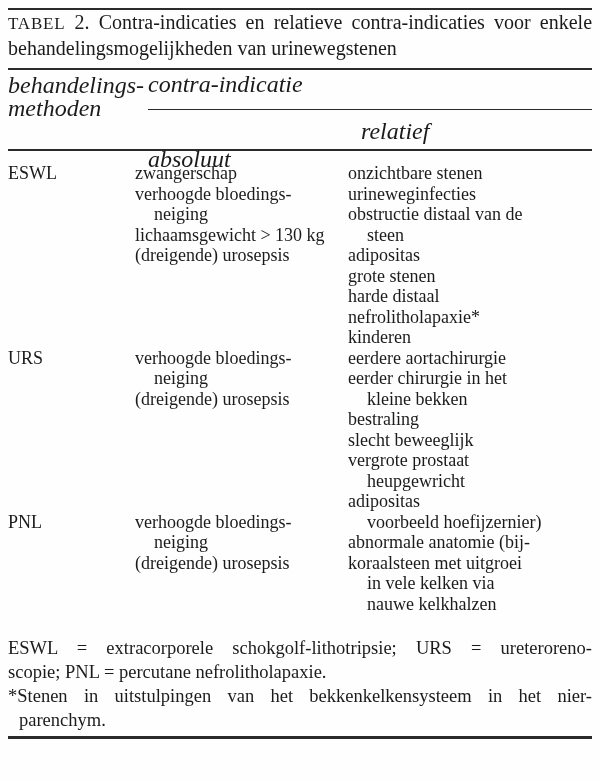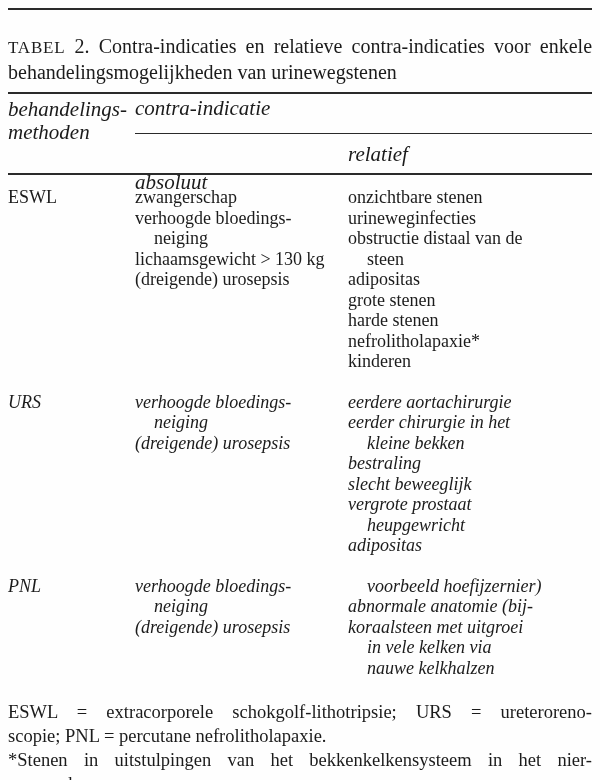--- a/index.html
+++ b/index.html
@@ -16,41 +16,42 @@
   }
   .rule {
     border: 0;
     border-top: 2px solid #2a2a2a;
   }
   .rule.thick { border-top-width: 2.5px; }
   .rule.bottom { border-top-width: 3px; }
 
   
   .title {
-    margin-top: 24px;
+    margin-top: 0;
     font-size: 20px;
     line-height: 25px;
   }
   .title-line1 {
     text-align: justify;
     text-align-last: justify;
   }
   .smallcaps {
     font-size: 17px;
     letter-spacing: 0.8px;
   }
 
   .rule.under-title { margin-top: 7px; }
 
   
   .header {
     display: flex;
     margin-top: 2px;
     font-style: italic;
-    font-size: 21px;
+    font-size: 24px;
+    gap: 13px;
   }
   .h-method {
     width: 127px;
     line-height: 23px;
     padding-top: 2px;
   }
   .h-right { flex: 1; }
   .h-contra {
     height: 24px;
     line-height: 24px;
@@ -62,21 +63,21 @@
     height: 32px;
   }
   .sub-abs { width: 213px; margin-top: 28px; }
   .sub-rel { flex: 1; }
 
   .rule.under-header { margin-top: 7px; }
 
   
   .body { margin-top: 12px; font-size: 18px; }
   .body-row { display: flex; }
-  .body-row + .body-row { margin-top: 20px; font-style: italic; }
+  .body-row + .body-row { margin-top: 0; }
   .method-cell {
     width: 127px;
     line-height: 20.5px;
   }
   .abs-cell { width: 213px; }
   .rel-cell { flex: 1; }
   .cell-line {
     line-height: 20.5px;
     white-space: nowrap;
   }
@@ -142,21 +143,21 @@
           <div class="cell-line">lichaamsgewicht &gt; 130 kg</div>
           <div class="cell-line">(dreigende) urosepsis</div>
         </div>
       <div class="rel-cell">
           <div class="cell-line">onzichtbare stenen</div>
           <div class="cell-line">urineweginfecties</div>
           <div class="cell-line">obstructie distaal van de</div>
           <div class="cell-line indent">steen</div>
           <div class="cell-line">adipositas</div>
           <div class="cell-line">grote stenen</div>
-          <div class="cell-line">harde stenen</div>
+          <div class="cell-line">harde distaal</div>
           <div class="cell-line">nefrolitholapaxie*</div>
           <div class="cell-line">kinderen</div>
         </div>
     </div>
 
     <div class="body-row">
       <div class="method-cell">URS</div>
       <div class="abs-cell">
           <div class="cell-line">verhoogde bloedings-</div>
           <div class="cell-line indent">neiging</div>

